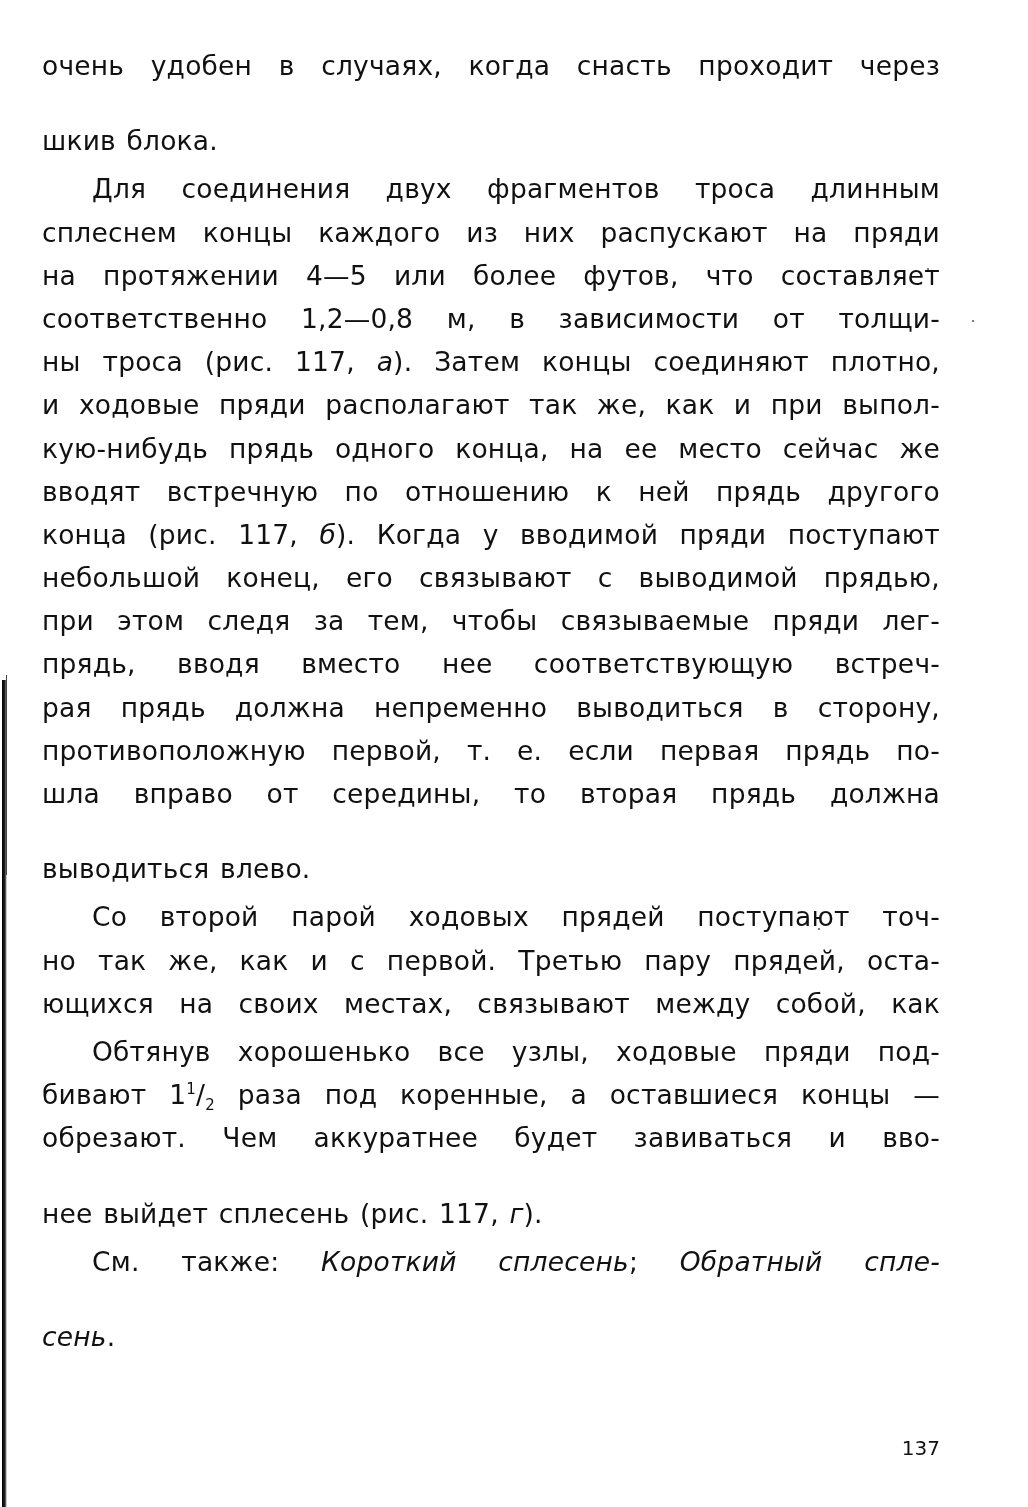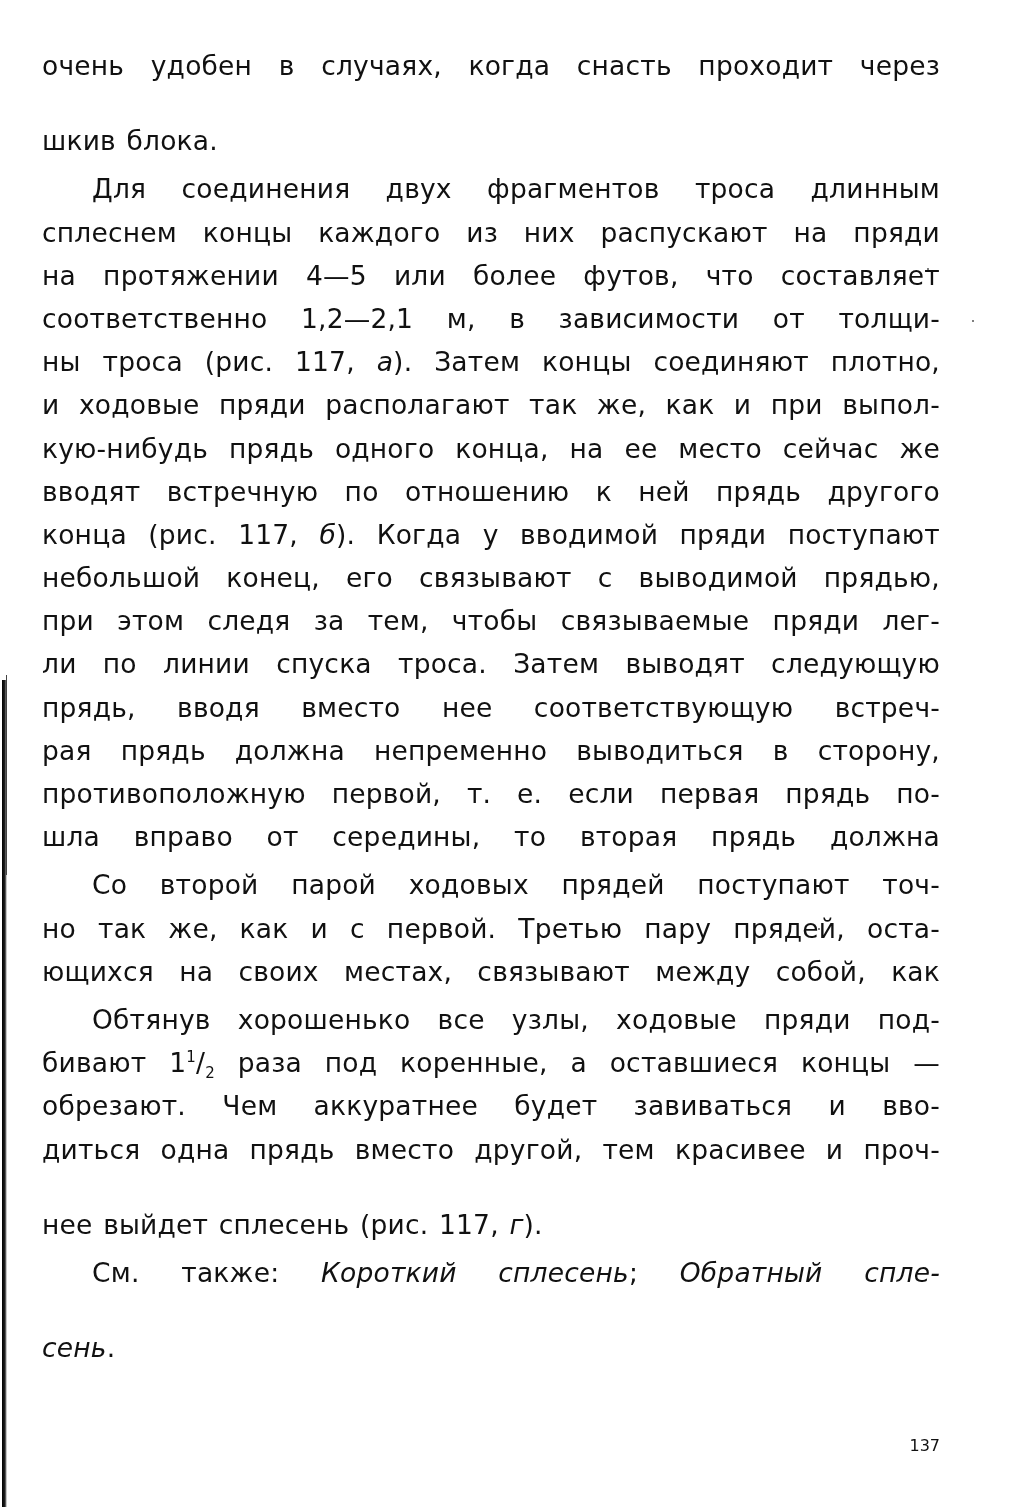--- a/index.html
+++ b/index.html
@@ -61,21 +61,21 @@
       font-style: italic;
     }
     sup, sub {
       font-size: 15px;
       line-height: 0;
     }
     .page-number {
       position: absolute;
       right: 88px;
       top: 1436px;
-      font-size: 16px;
+      font-size: 20px;
       font-family: "DejaVu Sans", sans-serif;
       text-align: center;
     }
     .speck {
       position: absolute;
       width: 2px;
       height: 2px;
       background: #555;
       border-radius: 1px;
     }
@@ -94,48 +94,47 @@
   <div>
     <div class="line">очень удобен в случаях, когда снасть проходит через</div>
     <div class="line last">шкив блока.</div>
   </div>
   <div class="para-gap"></div>
 
   <div>
     <div class="line indent">Для соединения двух фрагментов троса длинным</div>
     <div class="line">сплеснем концы каждого из них распускают на пряди</div>
     <div class="line">на протяжении 4—5 или более футов, что составляет</div>
-    <div class="line">соответственно 1,2—2,1 м, в зависимости от толщи-</div>
+    <div class="line">соответственно 1,2—0,8 м, в зависимости от толщи-</div>
     <div class="line"><span>ны троса (рис. 117, </span><span class="it">а</span><span>). Затем концы соединяют плотно,</span></div>
     <div class="line">и ходовые пряди располагают так же, как и при выпол-</div>
     <div class="line">кую-нибудь прядь одного конца, на ее место сейчас же</div>
     <div class="line">вводят встречную по отношению к ней прядь другого</div>
     <div class="line"><span>конца (рис. 117, </span><span class="it">б</span><span>). Когда у вводимой пряди поступают</span></div>
     <div class="line">небольшой конец, его связывают с выводимой прядью,</div>
     <div class="line">при этом следя за тем, чтобы связываемые пряди лег-</div>
-    <div class="line">ли по линии спуска троса. Затем выводят следующую</div>
     <div class="line">прядь, вводя вместо нее соответствующую встреч-</div>
     <div class="line">рая прядь должна непременно выводиться в сторону,</div>
     <div class="line">противоположную первой, т. е. если первая прядь по-</div>
     <div class="line">шла вправо от середины, то вторая прядь должна</div>
+    <div class="line last">выводиться влево.</div>
   </div>
   <div class="para-gap"></div>
 
   <div>
     <div class="line indent">Со второй парой ходовых прядей поступают точ-</div>
     <div class="line">но так же, как и с первой. Третью пару прядей, оста-</div>
     <div class="line">ющихся на своих местах, связывают между собой, как</div>
   </div>
   <div class="para-gap"></div>
 
   <div>
     <div class="line indent">Обтянув хорошенько все узлы, ходовые пряди под-</div>
     <div class="line"><span>бивают 1</span><sup>1</sup><span>/</span><sub>2</sub><span> раза под коренные, а оставшиеся концы —</span></div>
     <div class="line">обрезают. Чем аккуратнее будет завиваться и вво-</div>
-    <div class="line">диться одна прядь вместо другой, тем красивее и проч-</div>
     <div class="line last"><span>нее выйдет сплесень (рис. 117, </span><span class="it">г</span><span>).</span></div>
   </div>
   <div class="para-gap"></div>
 
   <div>
     <div class="line indent"><span>См. также: </span><span class="it">Короткий сплесень</span><span>; </span><span class="it">Обратный спле-</span></div>
     <div class="line last"><span class="it">сень</span><span>.</span></div>
   </div>
 
 </div>

